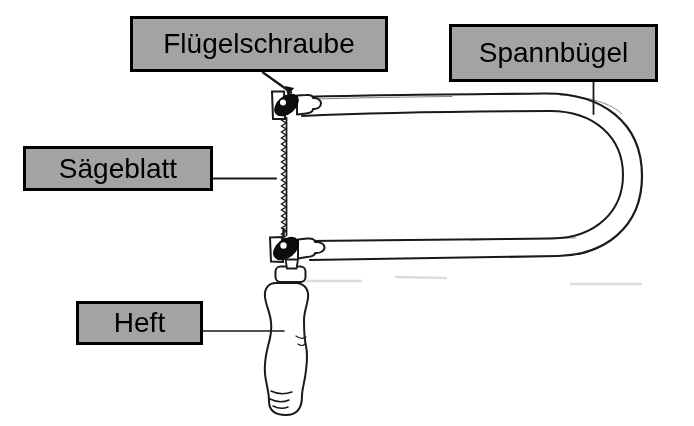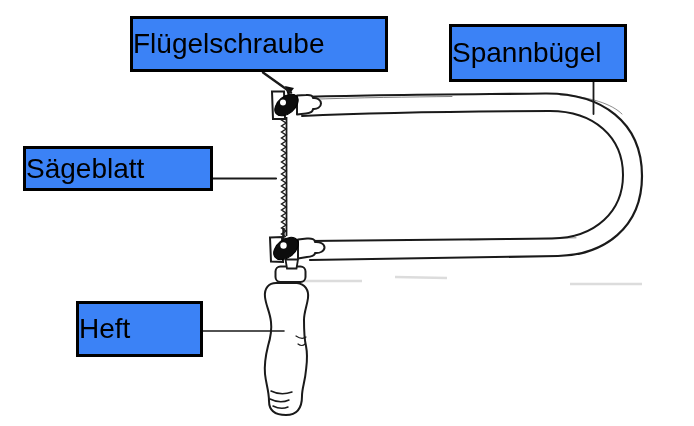--- a/index.html
+++ b/index.html
@@ -8,31 +8,31 @@
     width:694px;height:426px;
     background:#ffffff;
     font-family:"Liberation Sans", sans-serif;
     overflow:hidden;
   }
   .canvas svg{position:absolute;left:0;top:0;}
   .label-box{
     position:absolute;
     box-sizing:border-box;
     border:3px solid #000000;
-    background:#3b82f6;
+    background:#a3a3a3;
     color:#000000;
-    display:flex;align-items:center;justify-content:flex-start;
+    display:flex;align-items:center;justify-content:center;
     font-size:28px;
     line-height:1;
     white-space:nowrap;
   }
   .lb-fluegelschraube{left:130px;top:16px;width:258px;height:56px;}
-  .lb-spannbuegel{left:449px;top:24px;width:178px;height:58px;}
+  .lb-spannbuegel{left:449px;top:24px;width:209px;height:58px;}
   .lb-saegeblatt{left:23px;top:146px;width:190px;height:45px;}
-  .lb-heft{left:76px;top:301px;width:127px;height:56px;}
+  .lb-heft{left:76px;top:301px;width:127px;height:44px;}
 </style>
 </head>
 <body>
 
 <div class="canvas">
 
   <svg width="694" height="426" viewBox="0 0 694 426">
 
     <g stroke="#dcdcdc" stroke-width="2.4" fill="none">
       <path d="M395 277 L447 278"></path>

